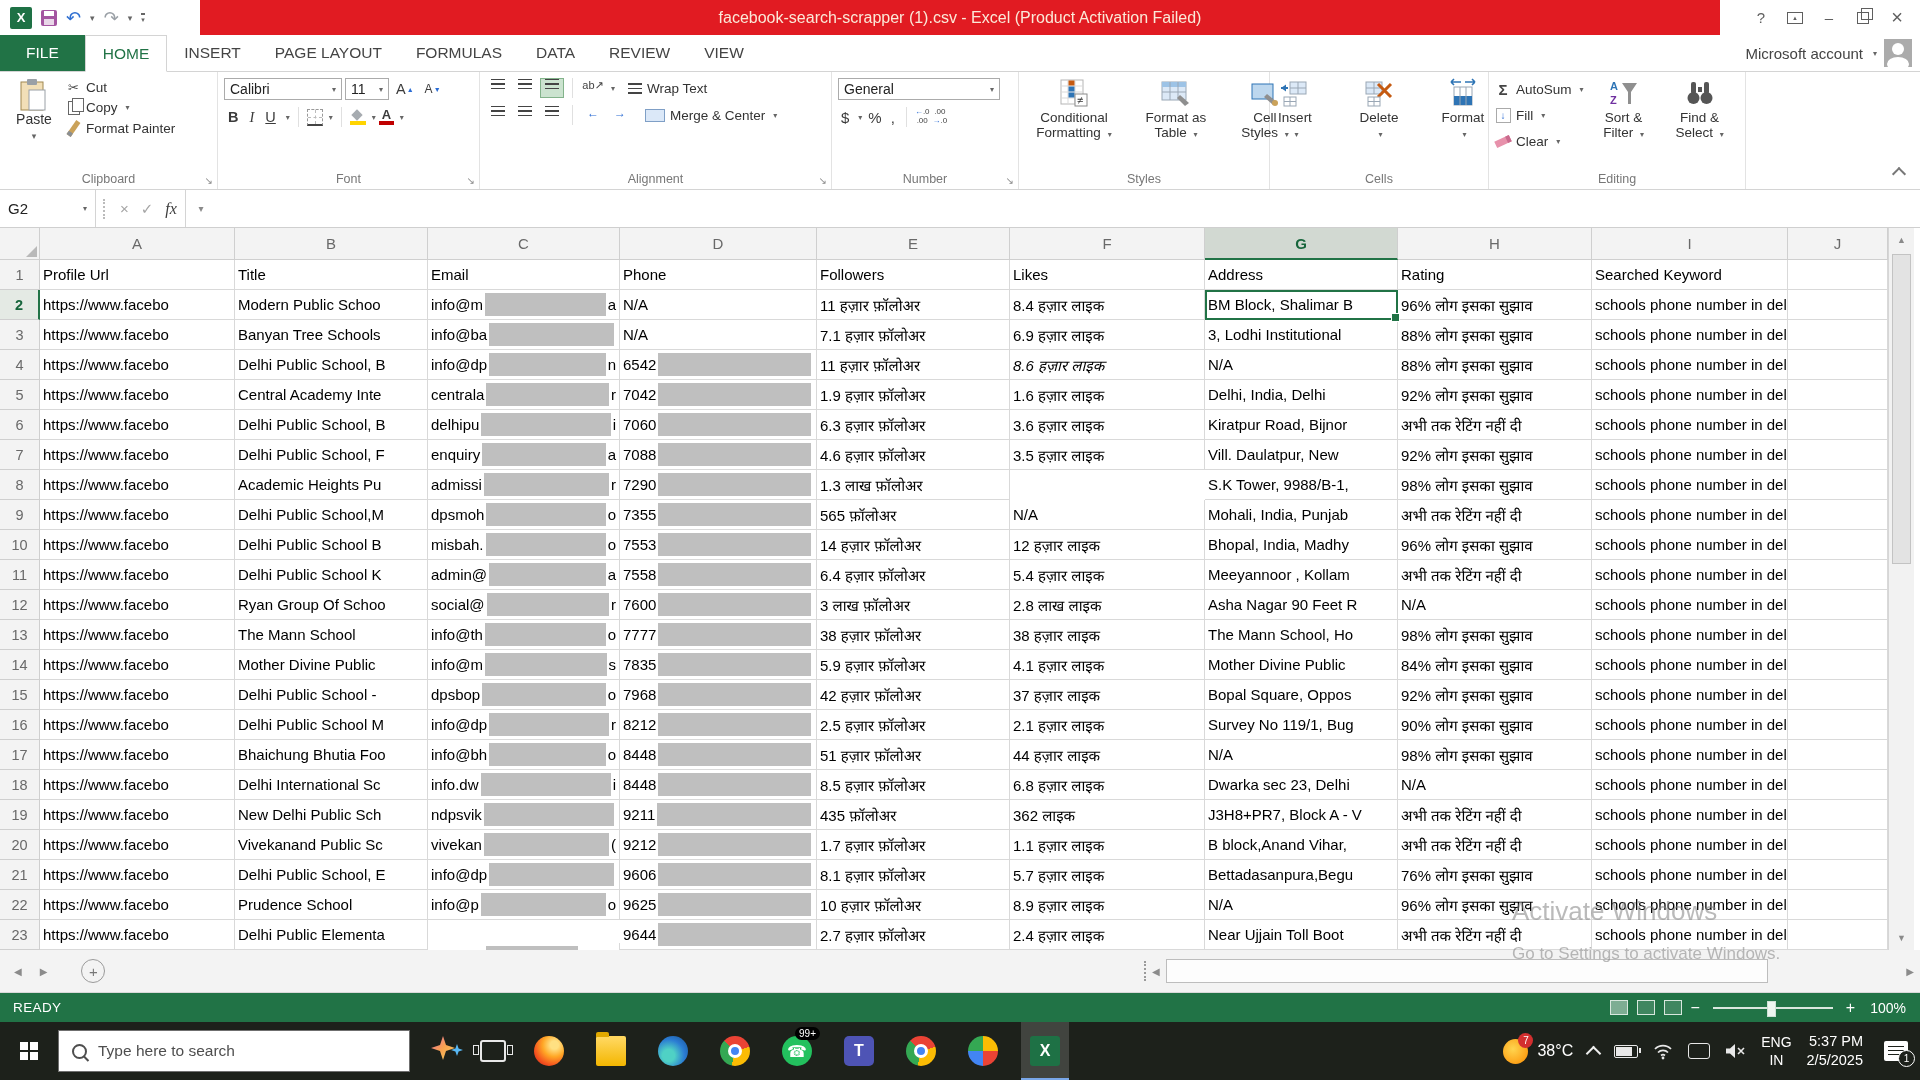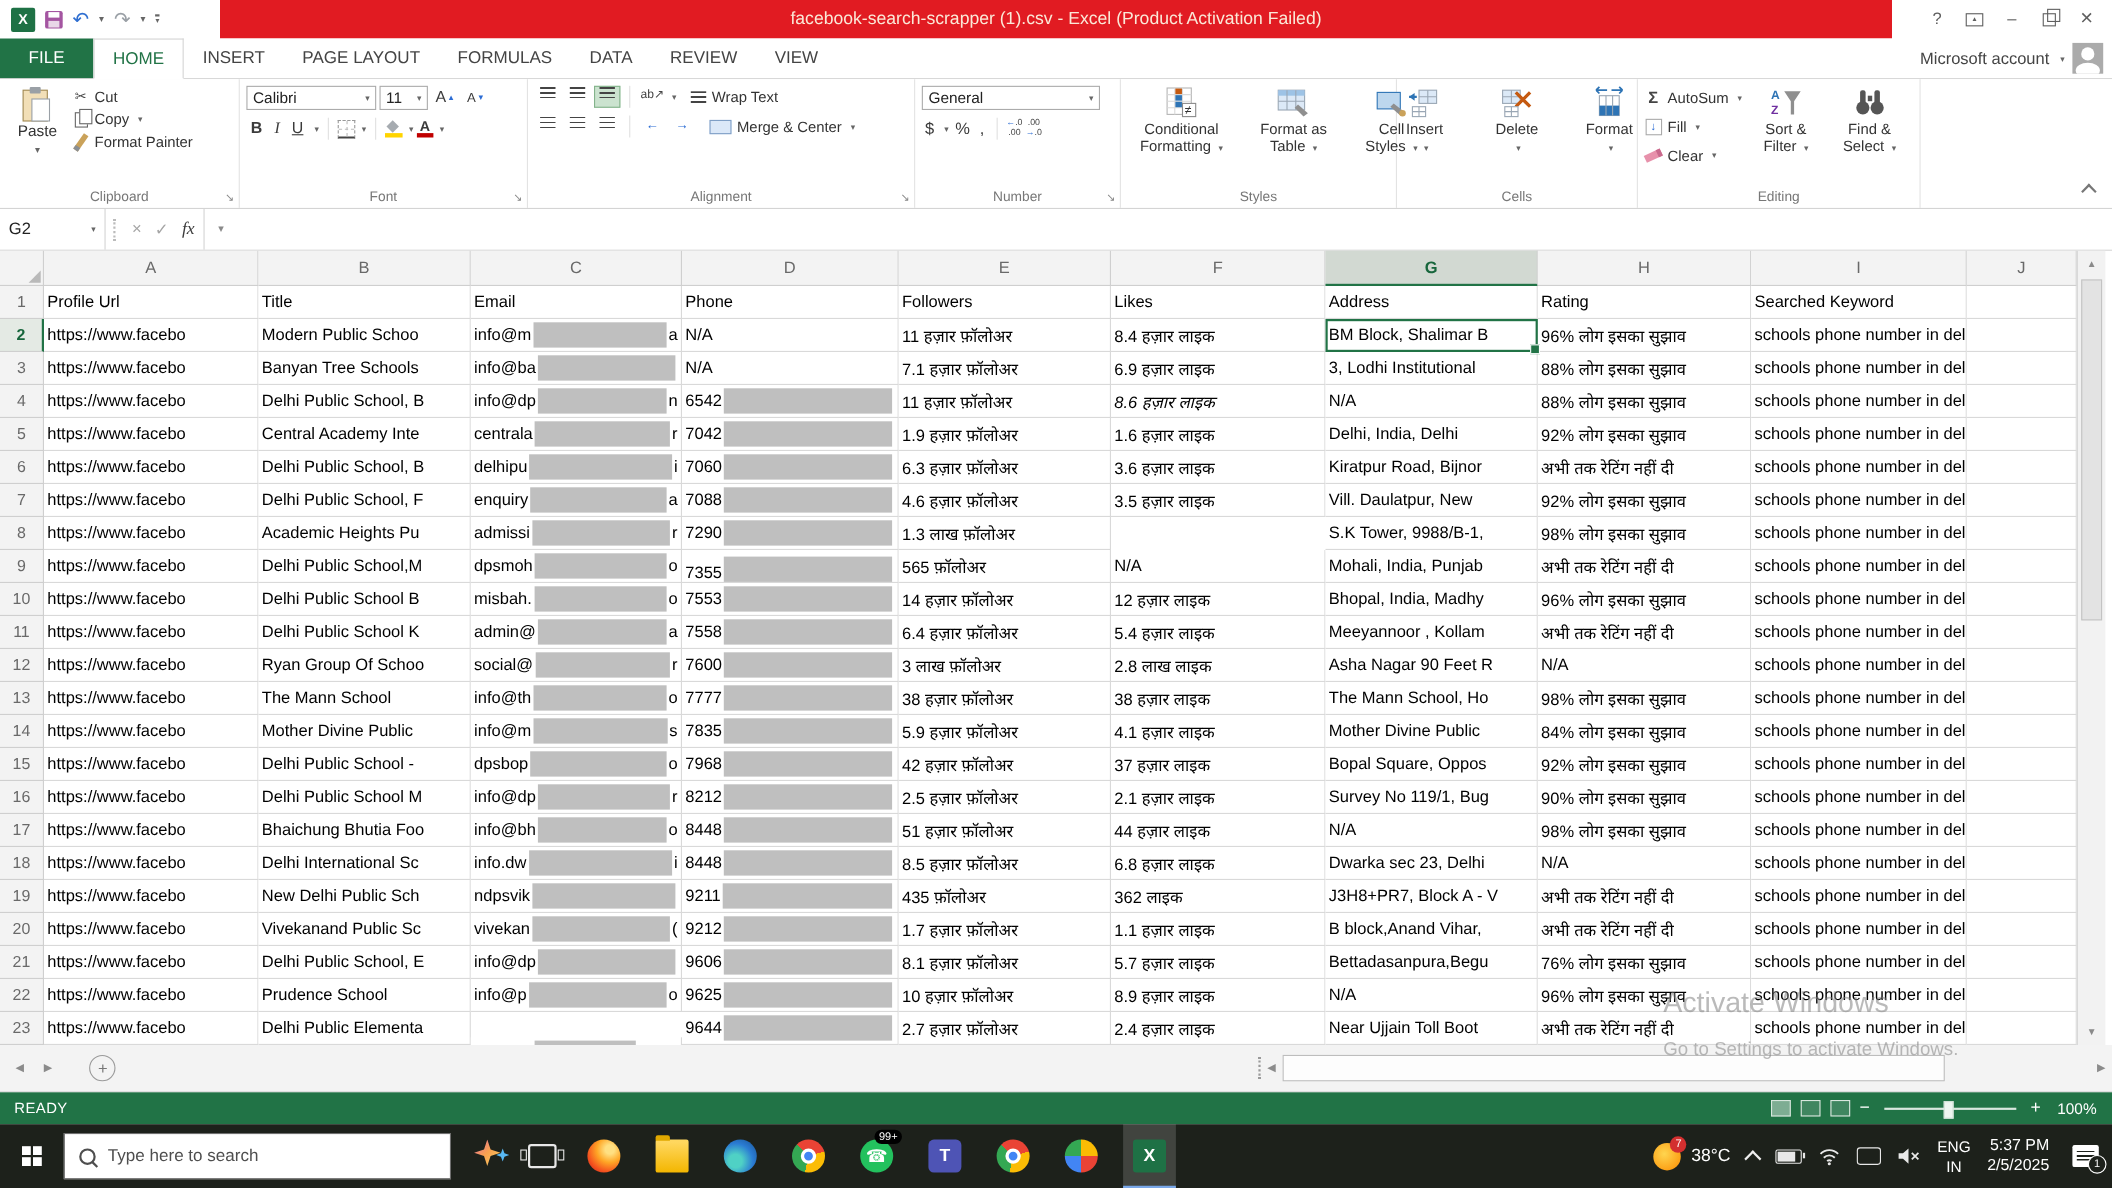--- a/index.html
+++ b/index.html
@@ -687,21 +687,21 @@
         </div>
         <div class="grow-r">
           <div class="rowhead">9</div>
           <div class="gcell" style="width: 195px;">https://www.facebo</div>
           <div class="gcell" style="width: 193px;">Delhi Public School,M</div>
           <div class="gcell" style="width: 192px;">
             <span class="ctext">dpsmoh</span>
             <span class="redact"></span>
             <span class="ctext">o</span>
           </div>
-          <div class="gcell" style="width: 197px; align-items: flex-end;">
+          <div class="gcell" style="width: 197px;">
             <span class="ctext">7355</span>
             <span class="redact"></span>
           </div>
           <div class="gcell" style="width: 193px;">565 फ़ॉलोअर</div>
           <div class="gcell" style="width: 195px;">N/A</div>
           <div class="gcell" style="width: 193px;">Mohali, India, Punjab</div>
           <div class="gcell" style="width: 194px;">अभी तक रेटिंग नहीं दी</div>
           <div class="gcell" style="width: 196px;">schools phone number in delhi</div>
           <div class="gcell" style="width: 100px;"></div>
         </div>

